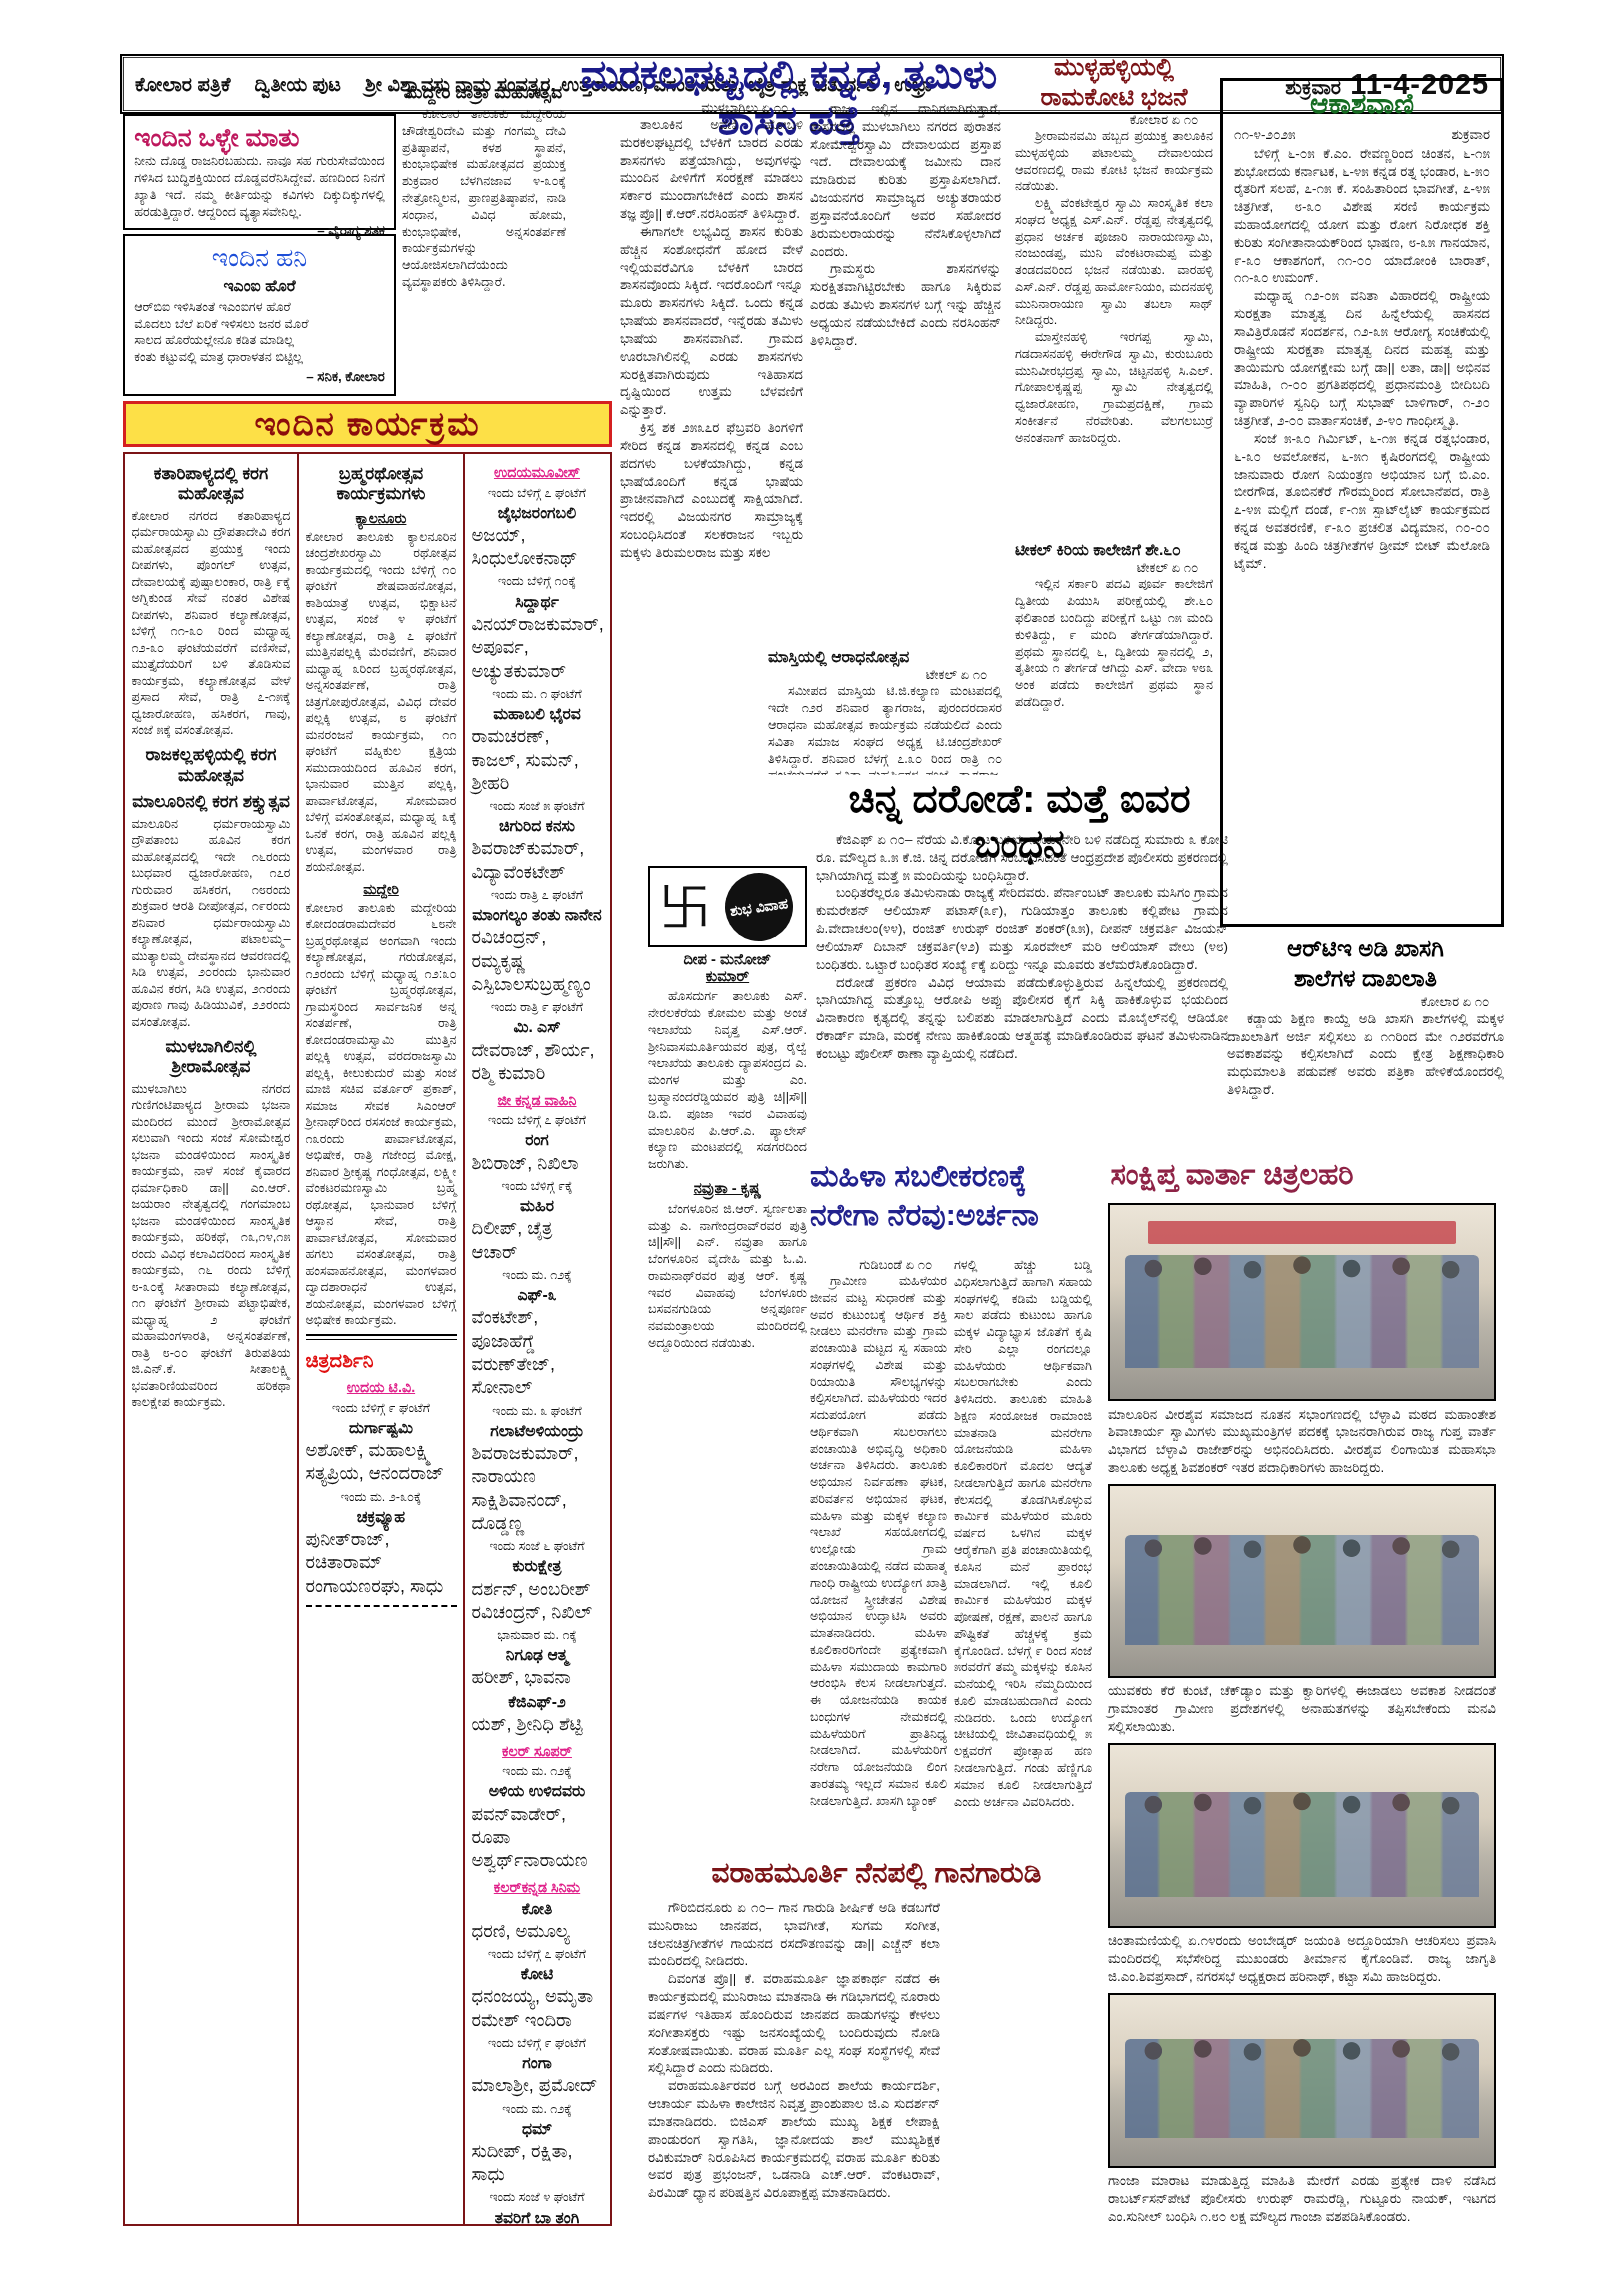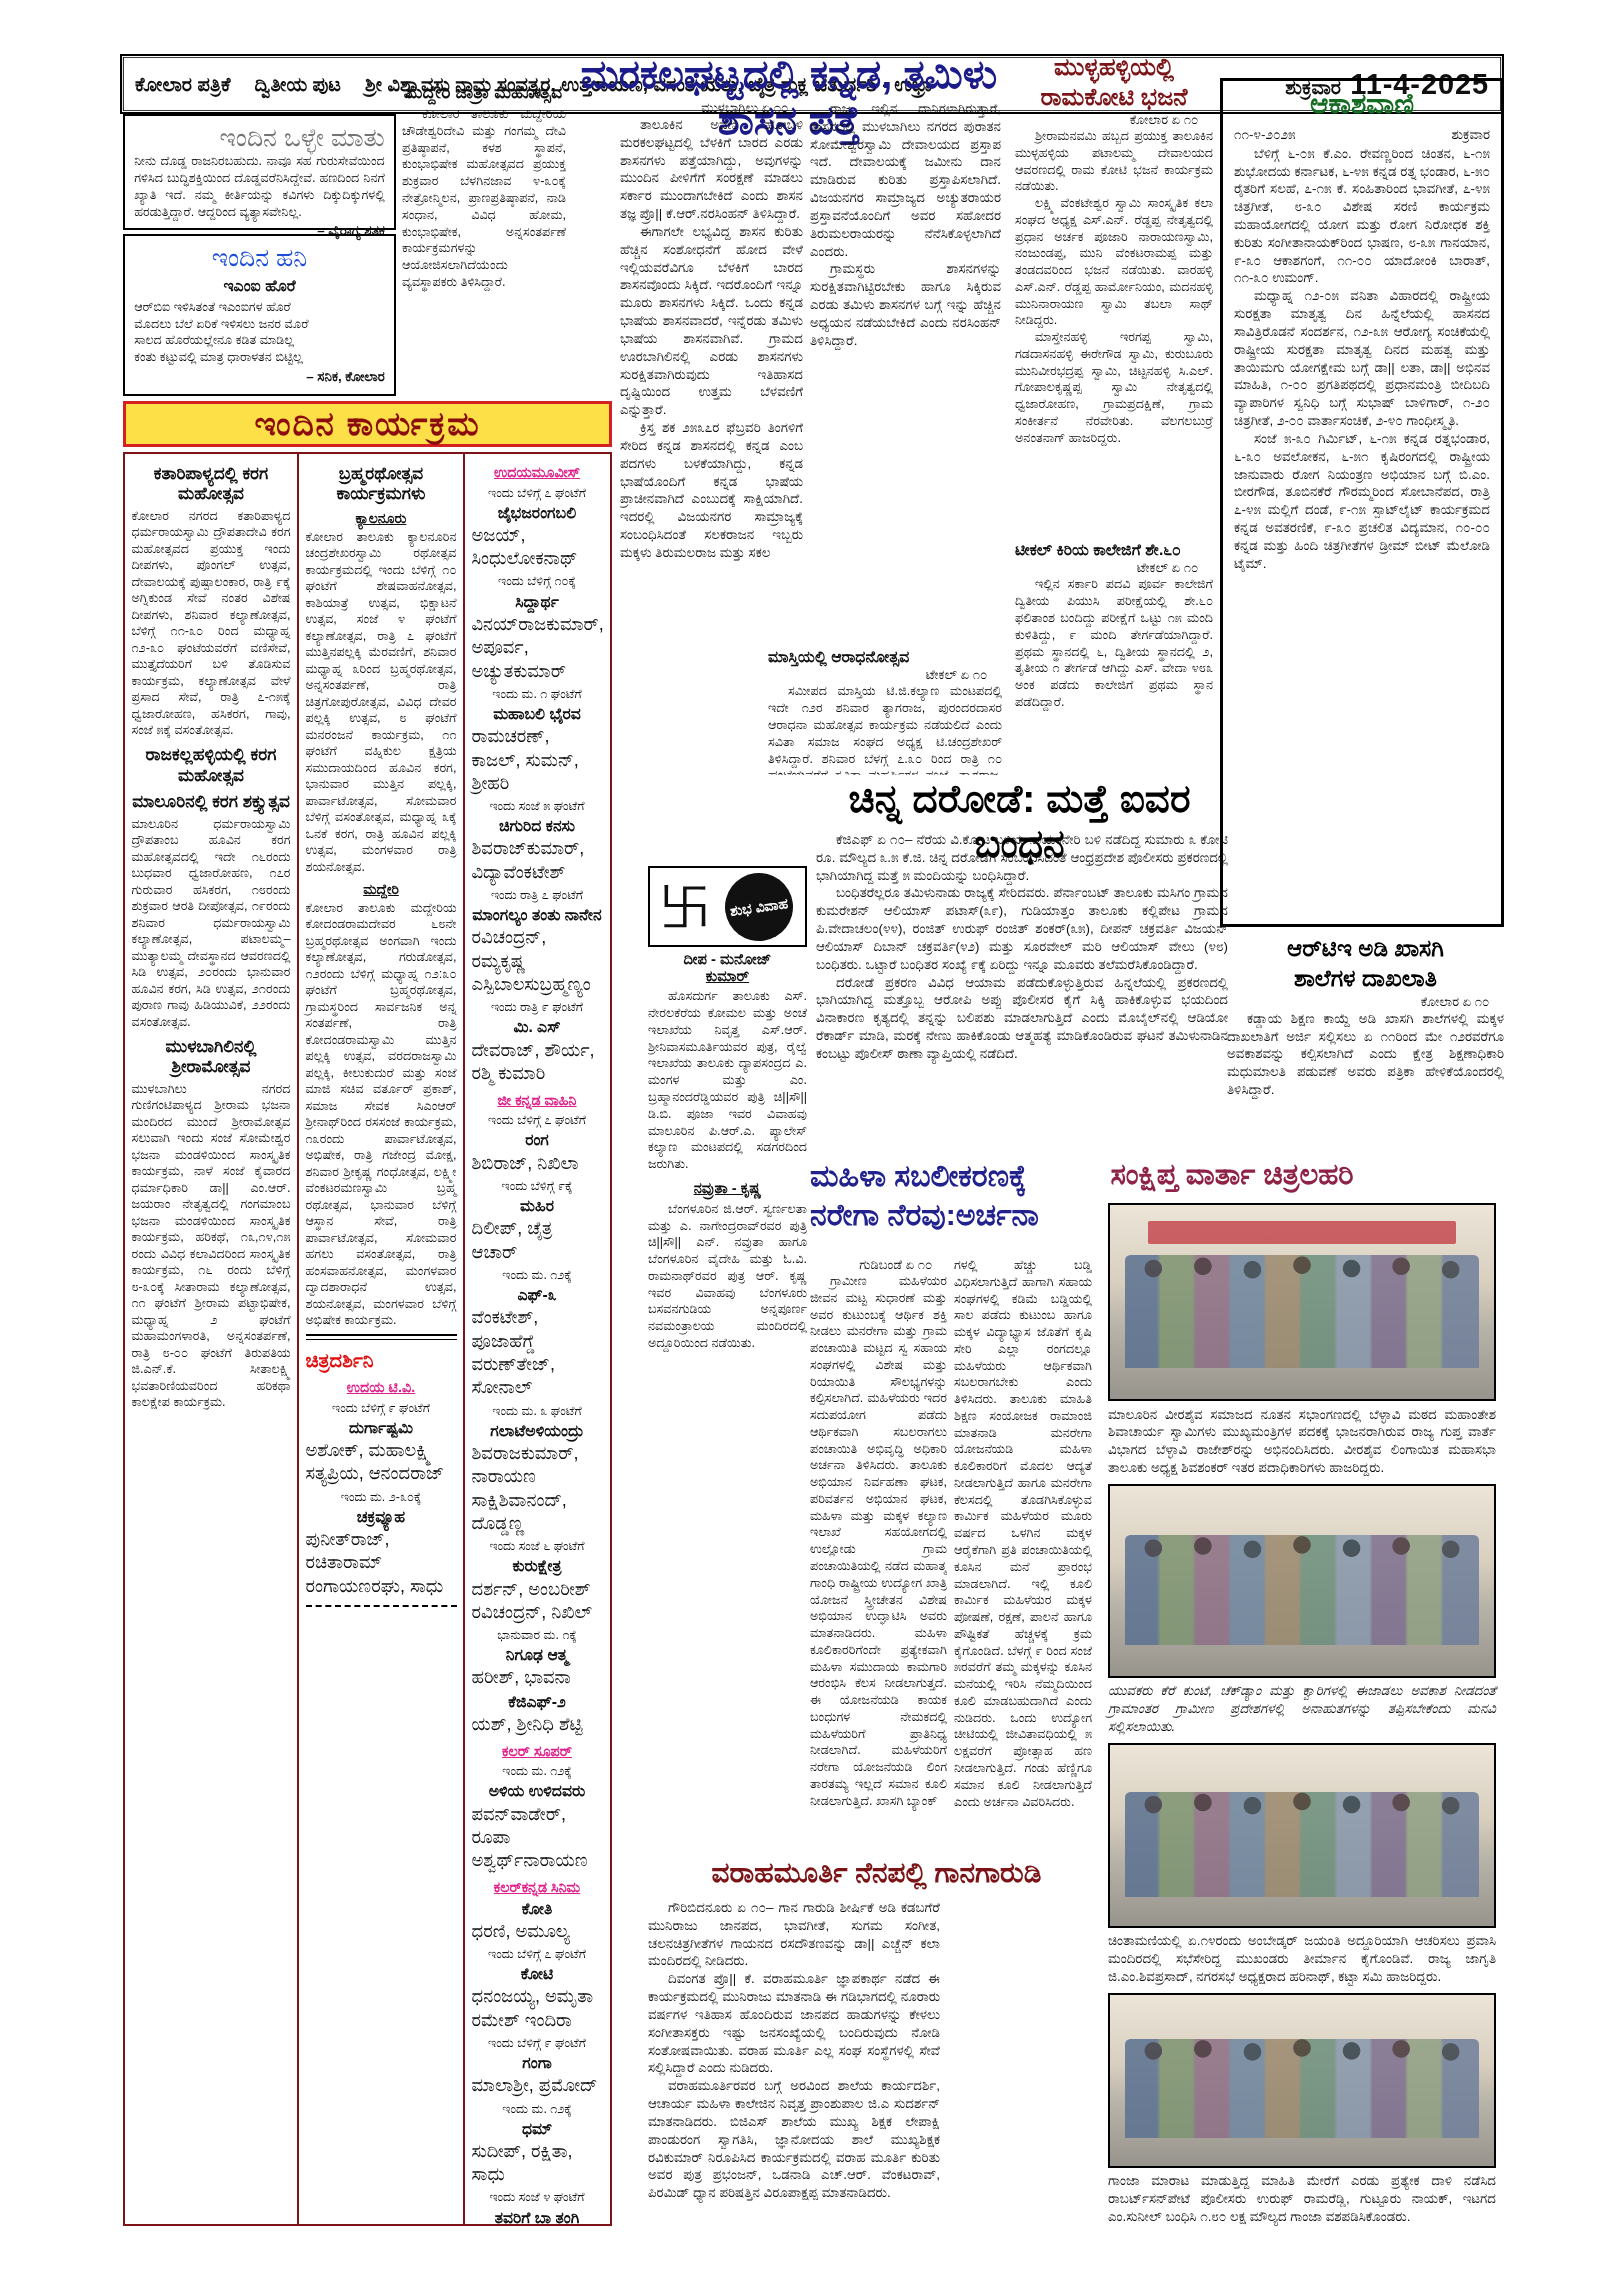--- a/index.html
+++ b/index.html
@@ -10,21 +10,21 @@
   
   .masthead{border:2.8px solid #000;box-shadow:0 0 0 0.9px #fff inset,0 0 0 1.8px #000 inset;
             display:flex;align-items:center;padding:0 13px;box-sizing:border-box;}
   .mh-left{display:flex;gap:24px;align-items:baseline;flex:1;}
   .mh-item{font-weight:bold;font-size:19.4px;}
   .mh-right{display:flex;gap:9.2px;align-items:baseline;}
   .mh-day{font-weight:bold;font-size:19.4px;}
   .mh-date{font-weight:bold;font-size:29px;letter-spacing:0.9px;font-family:"Liberation Sans",sans-serif;}
   
   .bbox{border:2.8px solid #000;box-sizing:border-box;padding:7.4px 9.2px;}
-  .gw-title{color:#737373;font-size:28px;font-weight:normal;text-align:right;margin:1.8px 0 5.5px 0;}
+  .gw-title{color:#be185d;font-size:28px;font-weight:bold;text-align:left;margin:1.8px 0 5.5px 0;}
   .hani-title{color:#1d4ed8;font-size:28px;font-weight:normal;text-align:center;margin:0 0 3.7px 0;}
   .hani-sub{font-weight:bold;text-align:center;font-size:15.7px;margin:0 0 3.7px 0;}
   .body15{font-size:13.4px;line-height:1.33;}
   .body14{font-size:12.7px;line-height:1.32;}
   .attr{font-weight:bold;text-align:right;font-size:13.4px;margin-top:2.8px;}
   .colhead{font-weight:bold;font-size:17.5px;text-align:center;line-height:1.2;margin:5.5px 0 3.7px 0;}
   .dateline{text-align:right;font-size:13px;padding-right:14.8px;}
   
   .banner{background:#fde047;border:3.7px solid #d42020;box-sizing:border-box;display:flex;
           align-items:center;justify-content:center;}
@@ -308,21 +308,21 @@
   <div class="abs hl-plum" style="left:1015px;top:1158px;width:434px;">ಸಂಕ್ಷಿಪ್ತ ವಾರ್ತಾ ಚಿತ್ರಲಹರಿ</div>
   <div class="abs" style="left:1108px;top:1203px;width:388px;height:1071px;">
     <div class="photo" style="height:198px;">
       <div class="bannerline"></div>
       <div class="crowd"></div>
     </div>
     <div class="caption" style="margin:4.6px 0 7.4px 0;">ಮಾಲೂರಿನ ವೀರಶೈವ ಸಮಾಜದ ನೂತನ ಸಭಾಂಗಣದಲ್ಲಿ ಬೆಳ್ಳಾವಿ ಮಠದ ಮಹಾಂತೇಶ ಶಿವಾಚಾರ್ಯ ಸ್ವಾಮಿಗಳು ಮುಖ್ಯಮಂತ್ರಿಗಳ ಪದಕಕ್ಕೆ ಭಾಜನರಾಗಿರುವ ರಾಜ್ಯ ಗುಪ್ತ ವಾರ್ತೆ ವಿಭಾಗದ ಬೆಳ್ಳಾವಿ ರಾಜೇಶ್‌ರನ್ನು ಅಭಿನಂದಿಸಿದರು. ವೀರಶೈವ ಲಿಂಗಾಯಿತ ಮಹಾಸಭಾ ತಾಲೂಕು ಅಧ್ಯಕ್ಷ ಶಿವಶಂಕರ್ ಇತರ ಪದಾಧಿಕಾರಿಗಳು ಹಾಜರಿದ್ದರು.</div>
     <div class="photo" style="height:194px;">
       <div class="crowd"></div>
     </div>
-    <div class="caption" style="margin:4.6px 0 7.4px 0;font-style:italic;">ಯುವಕರು ಕೆರೆ ಕುಂಟೆ, ಚೆಕ್‌ಡ್ಯಾಂ ಮತ್ತು ಕ್ವಾರಿಗಳಲ್ಲಿ ಈಜಾಡಲು ಅವಕಾಶ ನೀಡದಂತೆ ಗ್ರಾಮಾಂತರ ಗ್ರಾಮೀಣ ಪ್ರದೇಶಗಳಲ್ಲಿ ಅನಾಹುತಗಳನ್ನು ತಪ್ಪಿಸಬೇಕೆಂದು ಮನವಿ ಸಲ್ಲಿಸಲಾಯಿತು.</div>
+    <div class="caption" style="margin:4.6px 0 7.4px 0;">ಯುವಕರು ಕೆರೆ ಕುಂಟೆ, ಚೆಕ್‌ಡ್ಯಾಂ ಮತ್ತು ಕ್ವಾರಿಗಳಲ್ಲಿ ಈಜಾಡಲು ಅವಕಾಶ ನೀಡದಂತೆ ಗ್ರಾಮಾಂತರ ಗ್ರಾಮೀಣ ಪ್ರದೇಶಗಳಲ್ಲಿ ಅನಾಹುತಗಳನ್ನು ತಪ್ಪಿಸಬೇಕೆಂದು ಮನವಿ ಸಲ್ಲಿಸಲಾಯಿತು.</div>
     <div class="photo" style="height:185px;">
       <div class="crowd"></div>
     </div>
     <div class="caption" style="margin:4.6px 0 7.4px 0;">ಚಿಂತಾಮಣಿಯಲ್ಲಿ ಏ.೧೪ರಂದು ಅಂಬೇಡ್ಕರ್ ಜಯಂತಿ ಅದ್ದೂರಿಯಾಗಿ ಆಚರಿಸಲು ಪ್ರವಾಸಿ ಮಂದಿರದಲ್ಲಿ ಸಭೆಸೇರಿದ್ದ ಮುಖಂಡರು ತೀರ್ಮಾನ ಕೈಗೊಂಡಿವೆ. ರಾಜ್ಯ ಜಾಗೃತಿ ಜಿ.ಎಂ.ಶಿವಪ್ರಸಾದ್, ನಗರಸಭೆ ಅಧ್ಯಕ್ಷರಾದ ಹರಿನಾಥ್, ಕಟ್ಟಾ ಸಮಿ ಹಾಜರಿದ್ದರು.</div>
     <div class="photo" style="height:175px;">
       <div class="crowd"></div>
     </div>
     <div class="caption" style="margin:4.6px 0 0 0;">ಗಾಂಜಾ ಮಾರಾಟ ಮಾಡುತ್ತಿದ್ದ ಮಾಹಿತಿ ಮೇರೆಗೆ ಎರಡು ಪ್ರತ್ಯೇಕ ದಾಳಿ ನಡೆಸಿದ ರಾಬರ್ಟ್‌ಸನ್‌ಪೇಟೆ ಪೊಲೀಸರು ಉರುಫ್ ರಾಮರೆಡ್ಡಿ, ಗುಟ್ಟೂರು ನಾಯಕ್, ಇಟಗದ ಎಂ.ಸುನೀಲ್ ಬಂಧಿಸಿ ೧.೮೦ ಲಕ್ಷ ಮೌಲ್ಯದ ಗಾಂಜಾ ವಶಪಡಿಸಿಕೊಂಡರು.</div>
   </div>
 

